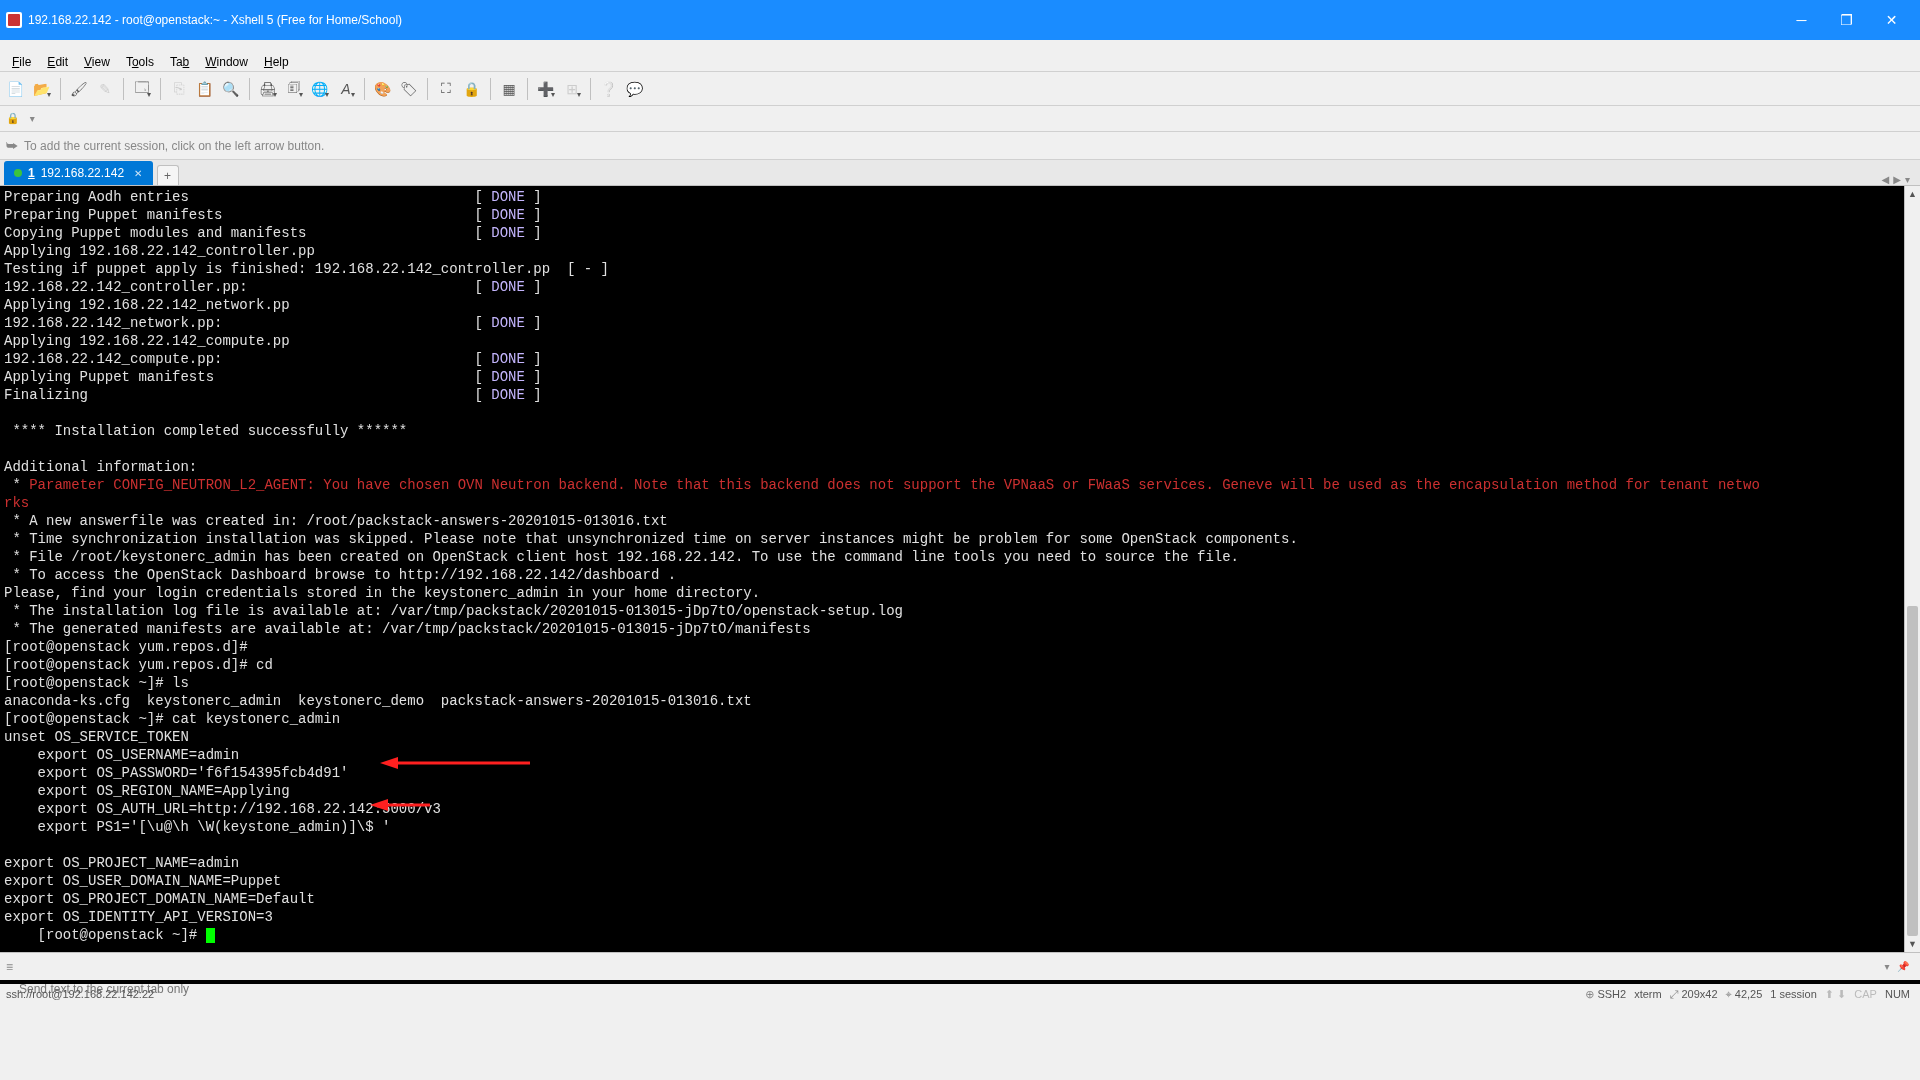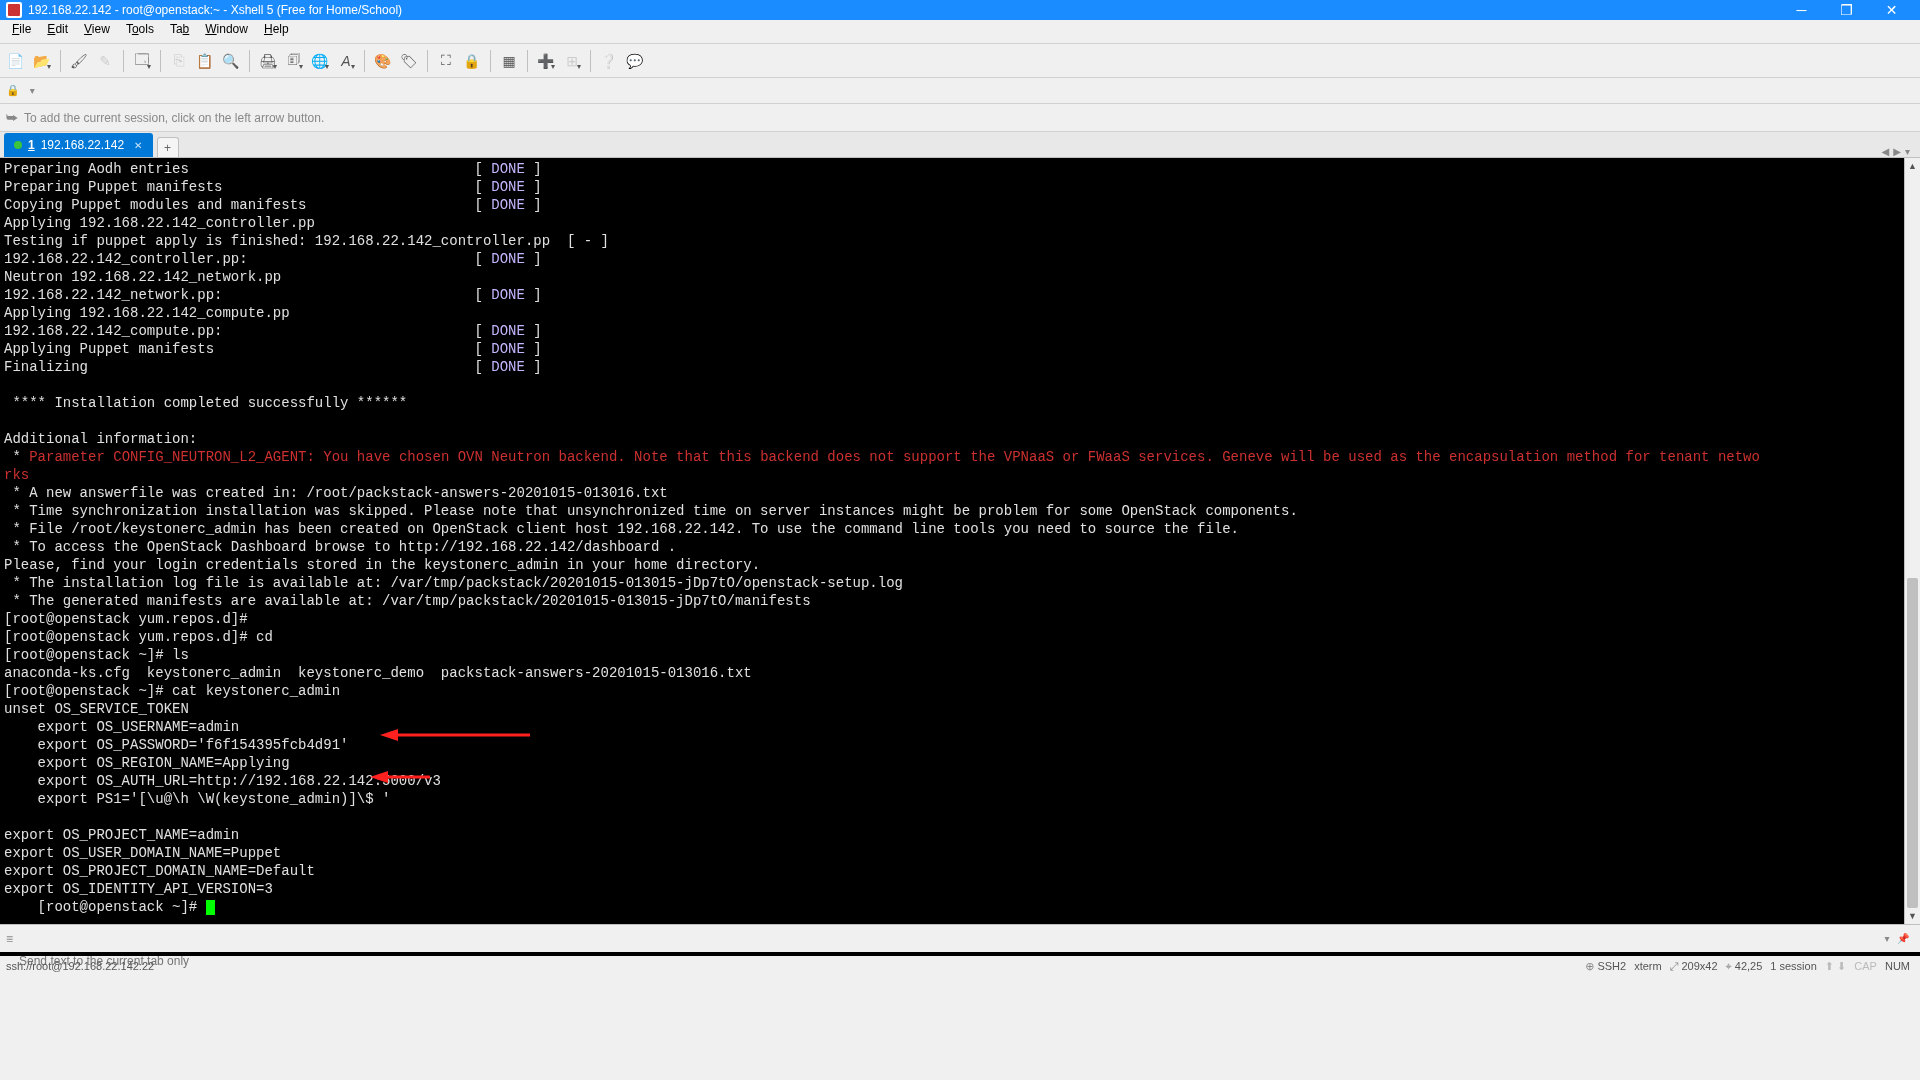--- a/index.html
+++ b/index.html
@@ -1,27 +1,27 @@
 <!DOCTYPE html>
 <html><head>
 <meta charset="utf-8">
 <style>
 * { margin: 0; padding: 0; box-sizing: border-box; }
 body { font-family: 'Segoe UI', Tahoma, sans-serif; font-size: 12px; background: #f0f0f0; width: 1920px; height: 1080px; overflow: hidden; position: relative; }
 
 
-.title-bar { height: 20px; background: #1a8cff; display: flex; align-items: center; padding: 0 6px; color: #fff; }
+.title-bar { height: 40px; background: #1a8cff; display: flex; align-items: center; padding: 0 6px; color: #fff; }
 .title-bar .app-icon { width: 16px; height: 16px; background: #fff; border-radius: 2px; margin-right: 6px; position:relative; }
 .title-bar .app-icon::after{content:"";position:absolute;inset:2px;background:#cc3333;border-radius:1px;}
 .title-bar .title-text { flex: 1; font-size: 12px; }
 .win-controls { display: flex; gap: 0; }
 .win-btn { width: 45px; height: 28px; display: flex; align-items: center; justify-content: center; color: #fff; font-size: 14px; cursor: pointer; }
 
 
-.menu-bar { height: 24px; background: #f0f0f0; display: flex; align-items: flex-start; padding: 0 4px; border-bottom: 1px solid #d0d0d0; }
+.menu-bar { height: 32px; background: #f0f0f0; display: flex; align-items: flex-end; padding: 0 4px; border-bottom: 1px solid #d0d0d0; }
 .menu-item { padding: 2px 8px; cursor: pointer; }
 .menu-item u { text-decoration: underline; }
 
 
 .toolbar { height: 34px; background: #f0f0f0; display: flex; align-items: center; padding: 0 4px; gap: 2px; border-bottom: 1px solid #d0d0d0; }
 .tb-btn { width: 24px; height: 24px; display: flex; align-items: center; justify-content: center; cursor: pointer; border: 1px solid transparent; border-radius: 2px; font-size: 14px; color: #555; position: relative; }
 .tb-sep { width: 1px; height: 22px; background: #c0c0c0; margin: 0 4px; }
 .tb-dd::after { content: "▾"; font-size: 8px; position: absolute; bottom: 1px; right: 2px; color: #555; }
 
 
@@ -157,21 +157,21 @@
   </div>
 </div>
 
 <div class="terminal-wrap">
 <div class="terminal"><span><span>Preparing Aodh entries</span>                                  [ <span class="done">DONE</span> ]</span>
 <span><span>Preparing Puppet manifests</span>                              [ <span class="done">DONE</span> ]</span>
 <span><span>Copying Puppet modules and manifests</span>                    [ <span class="done">DONE</span> ]</span>
 <span>Applying 192.168.22.142_controller.pp</span>
 <span>Testing if puppet apply is finished: 192.168.22.142_controller.pp  [ - ]</span>
 <span><span>192.168.22.142_controller.pp:</span>                           [ <span class="done">DONE</span> ]</span>
-<span>Neutron 192.168.22.142_network.pp</span>
+<span>Applying 192.168.22.142_network.pp</span>
 <span><span>192.168.22.142_network.pp:</span>                              [ <span class="done">DONE</span> ]</span>
 <span>Applying 192.168.22.142_compute.pp</span>
 <span><span>192.168.22.142_compute.pp:</span>                              [ <span class="done">DONE</span> ]</span>
 <span><span>Applying Puppet manifests</span>                               [ <span class="done">DONE</span> ]</span>
 <span><span>Finalizing</span>                                              [ <span class="done">DONE</span> ]</span>
 
 <span> **** Installation completed successfully ******</span>
 
 <span>Additional information:</span>
 <span><span> * </span><span class="redtxt">Parameter CONFIG_NEUTRON_L2_AGENT: You have chosen OVN Neutron backend. Note that this backend does not support the VPNaaS or FWaaS services. Geneve will be used as the encapsulation method for tenant netwo</span></span>

